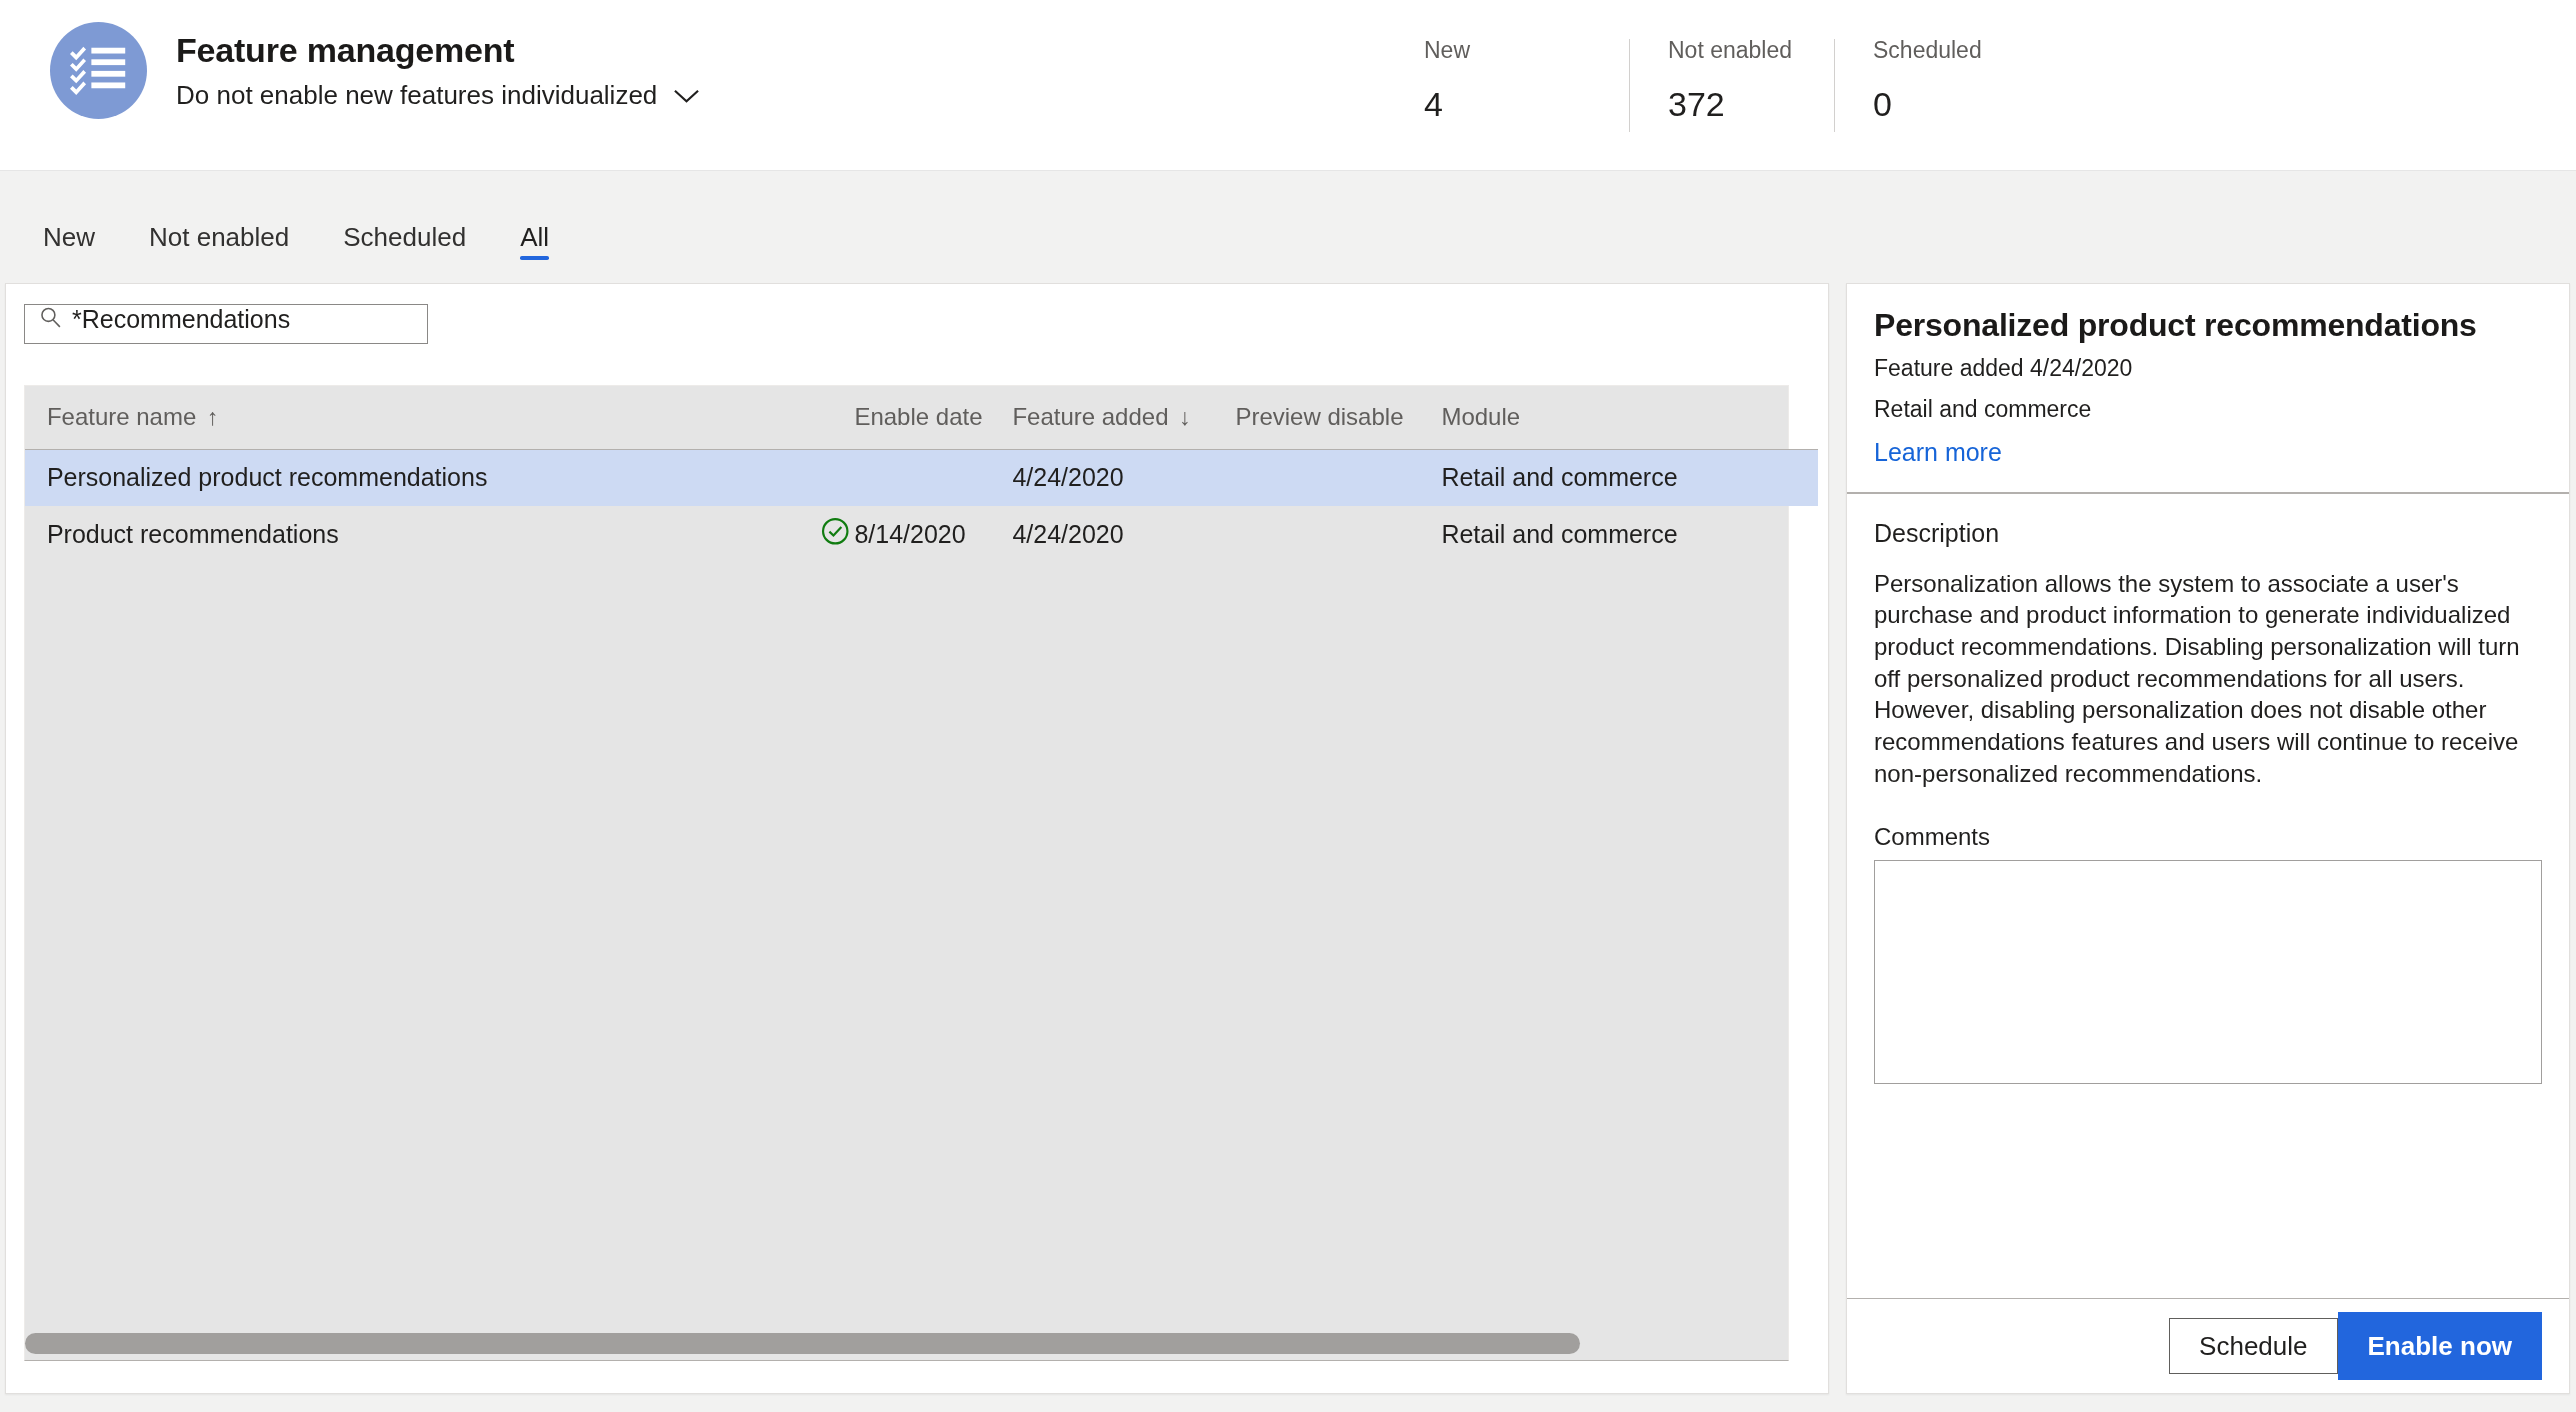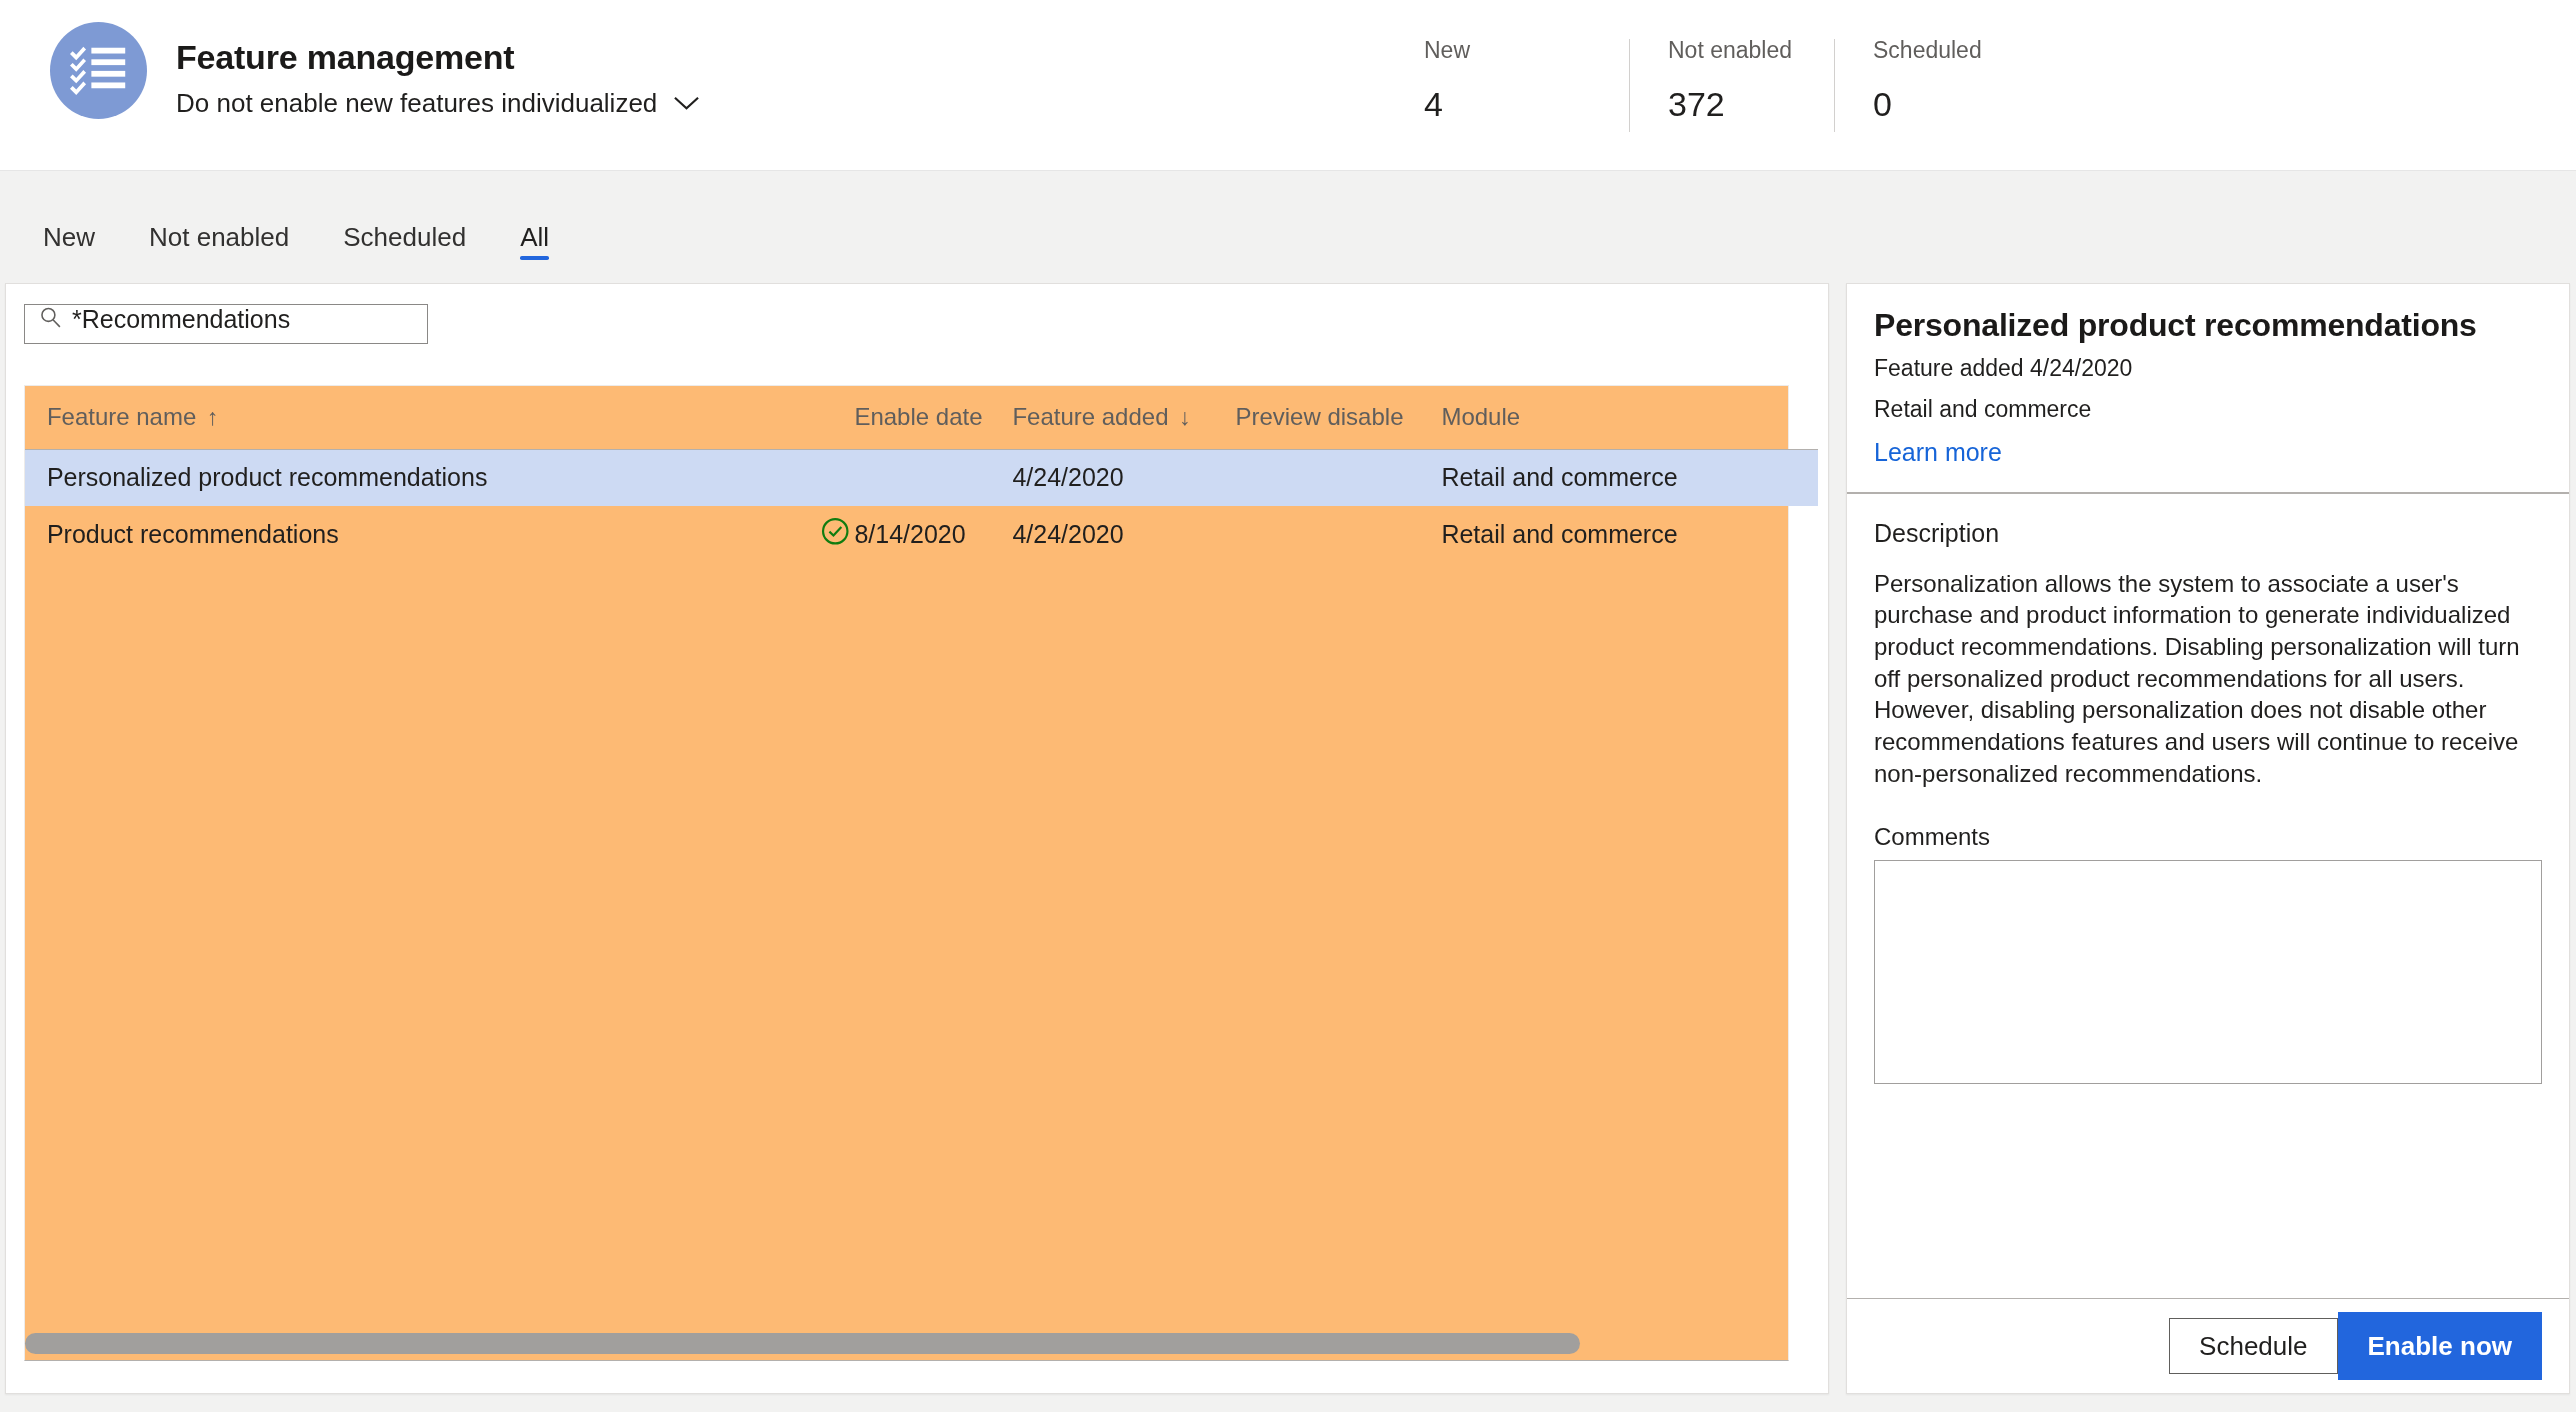--- a/index.html
+++ b/index.html
@@ -13,21 +13,21 @@
   .page { position: relative; width: 2576px; height: 1413px; overflow: hidden; }
 
   
   .header {
     position: absolute; left: 0; top: 0; width: 2576px; height: 171px;
     background: #ffffff;
     border-bottom: 0.9px solid #e6e6e6;
   }
   .header-left {
     position: absolute; left: 50px; top: 21.5px;
-    display: flex; align-items: flex-end;
+    display: flex; align-items: flex-start;
   }
   .app-icon {
     width: 97px; height: 97px; border-radius: 50%;
     background: #7e9ad4;
     display: flex; align-items: center; justify-content: center;
     flex: none;
   }
   .app-icon svg { display: block; }
   .header-titles { margin-left: 29px; padding-top: 9px; }
   .app-title {
@@ -119,21 +119,21 @@
     padding: 0;
   }
 
   .grid {
     position: absolute; left: 18px; top: 101px;
     width: 1765px; bottom: 32px;
     border-left: 0.9px solid #edebe9;
     border-right: 0.9px solid #edebe9;
     border-top: 0.9px solid #edebe9;
     border-bottom: 0.9px solid #b3b0ad;
-    background: #fdba74;
+    background: #e5e5e5;
   }
   table.feat { width: 100%; border-collapse: collapse; table-layout: fixed; }
   table.feat th {
     text-align: left; font-weight: normal;
     font-size: 24px; color: #605e5c;
     padding: 16px 0 16px 0; height: 63px;
     border-bottom: 0.9px solid #b3b0ad;
     vertical-align: middle; cursor: pointer;
     white-space: nowrap;
   }

